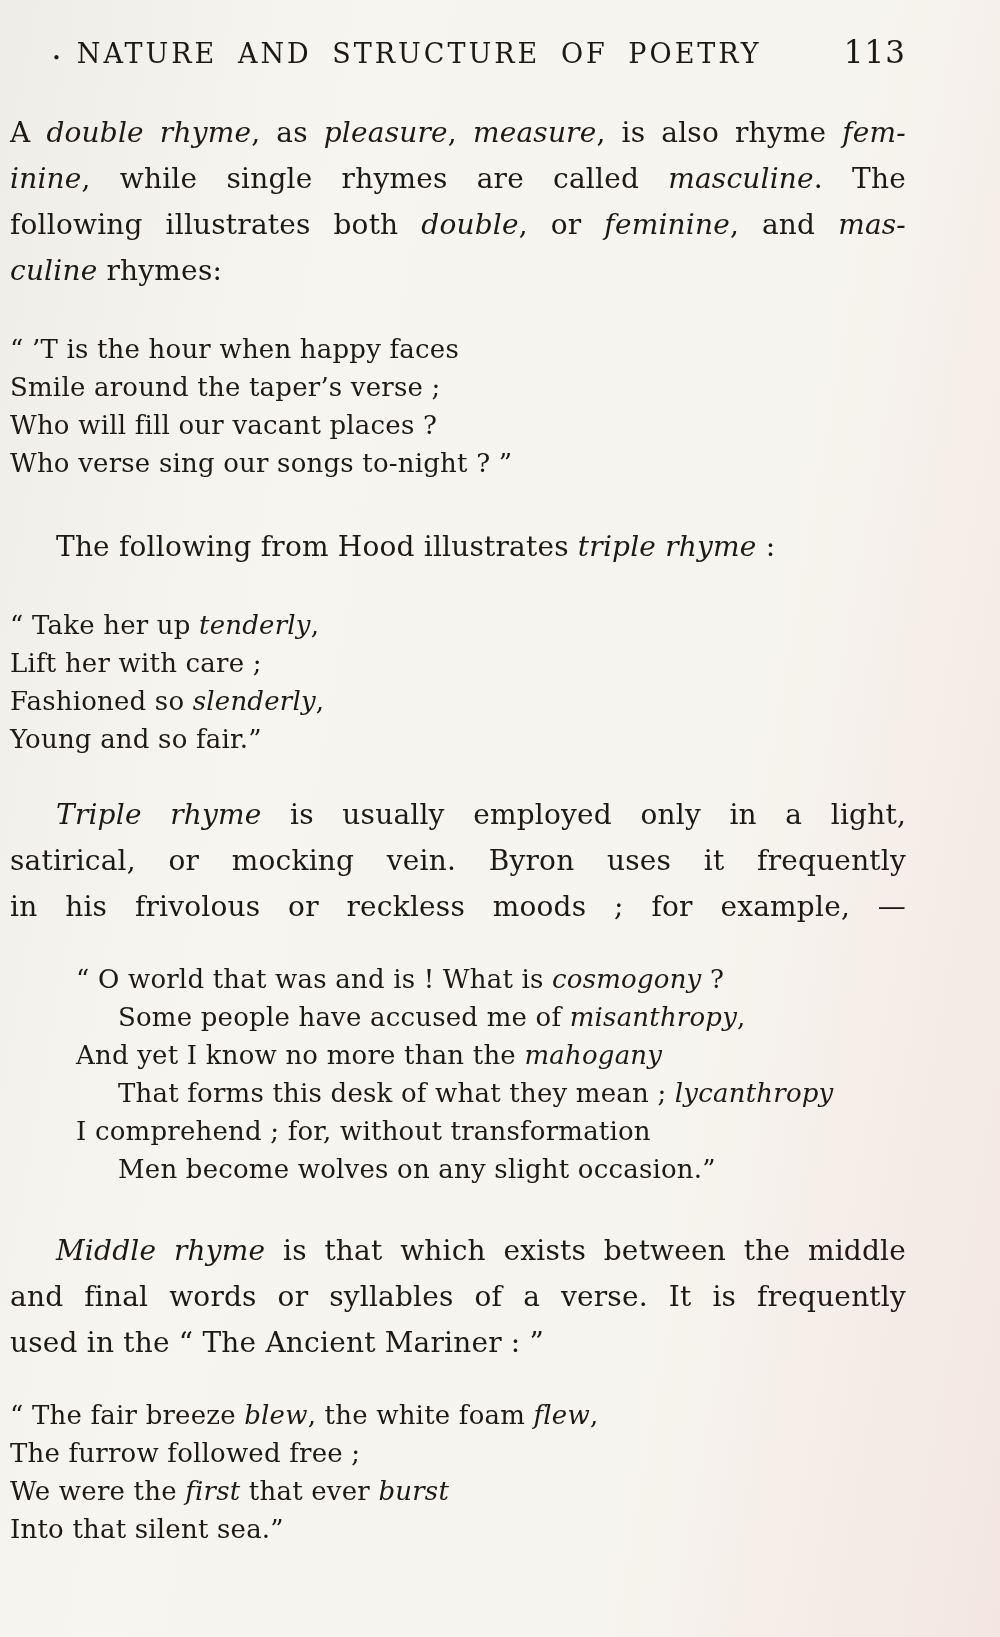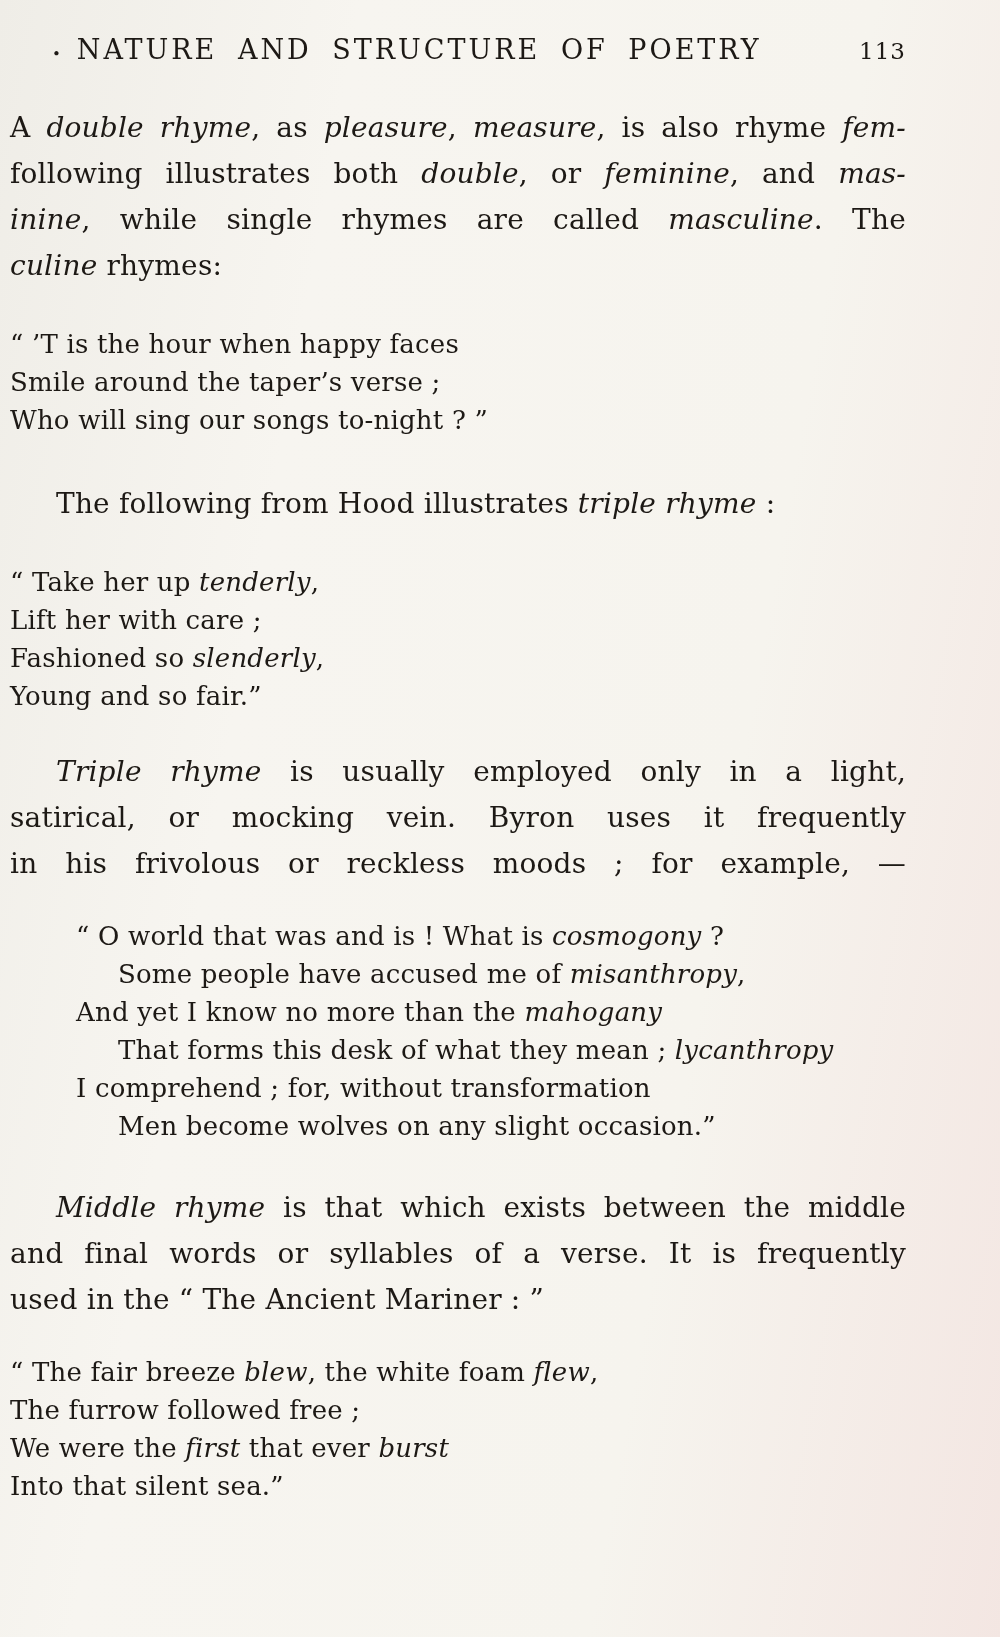--- a/index.html
+++ b/index.html
@@ -13,21 +13,21 @@
     overflow: hidden;
   }
   .page { padding: 34px 94px 0 10px; }
 
   .hdr {
     display: flex; align-items: baseline;
     font-size: 27px; letter-spacing: 3px; word-spacing: 9px;
     white-space: nowrap;
   }
   .hdr .bullet { font-size: 15px; margin: 0 16px 0 42px; letter-spacing: 0; }
-  .hdr .pageno { margin-left: auto; font-size: 23px; letter-spacing: 1px; word-spacing: 0; }
+  .hdr .pageno { margin-left: auto; font-size: 31px; letter-spacing: 1px; word-spacing: 0; }
 
   .para { font-size: 28px; line-height: 46px; margin-top: 40px; letter-spacing: 0.2px; }
   .para .line { text-align: justify; text-align-last: justify; }
   .para .line.last { text-align-last: left; }
   .para.justify-last .line.last { text-align-last: justify; }
   .para.indent .line:first-child { text-indent: 46px; }
 
   .verse { font-size: 26px; line-height: 38px; margin-top: 36px; letter-spacing: 0.2px; }
   .verse.centered .line { }
   .verse.flush { margin-left: 66px; }
@@ -45,29 +45,30 @@
 <div class="page">
 
   <header class="hdr">
     <span class="bullet">•</span>
     <span class="hdr-title">NATURE AND STRUCTURE OF POETRY</span>
     <span class="pageno">113</span>
   </header>
 
   <div class="para p1">
       <div class="line"><span>A </span><span class="it">double rhyme</span><span>, as </span><span class="it">pleasure</span><span>, </span><span class="it">measure</span><span>, is also rhyme </span><span class="it">fem-</span></div>
+      <div class="line"><span class="it">inine</span><span>, while single rhymes are called </span><span class="it">masculine</span><span>.  The</span></div>
       <div class="line"><span>following illustrates both </span><span class="it">double</span><span>, or </span><span class="it">feminine</span><span>, and </span><span class="it">mas-</span></div>
-      <div class="line"><span class="it">inine</span><span>, while single rhymes are called </span><span class="it">masculine</span><span>.  The</span></div>
       <div class="line last"><span class="it">culine</span><span> rhymes:</span></div>
     </div>
 
   <div class="verse centered">
       <div class="line"><span>“ ’T is the hour when happy faces</span></div>
       <div class="line"><span>Smile around the taper’s verse ;</span></div>
-      <div class="line last"><span>Who will sing our songs to-night ? ”</span></div>
+      <div class="line"><span>Who will fill our vacant places ?</span></div>
+      <div class="line last"><span>Who verse sing our songs to-night ? ”</span></div>
     </div>
 
   <div class="para p2 indent">
       <div class="line last"><span>The following from Hood illustrates </span><span class="it">triple rhyme</span><span> :</span></div>
     </div>
 
   <div class="verse centered">
       <div class="line"><span>“ Take her up </span><span class="it">tenderly</span><span>,</span></div>
       <div class="line"><span>Lift her with care ;</span></div>
       <div class="line"><span>Fashioned so </span><span class="it">slenderly</span><span>,</span></div>

